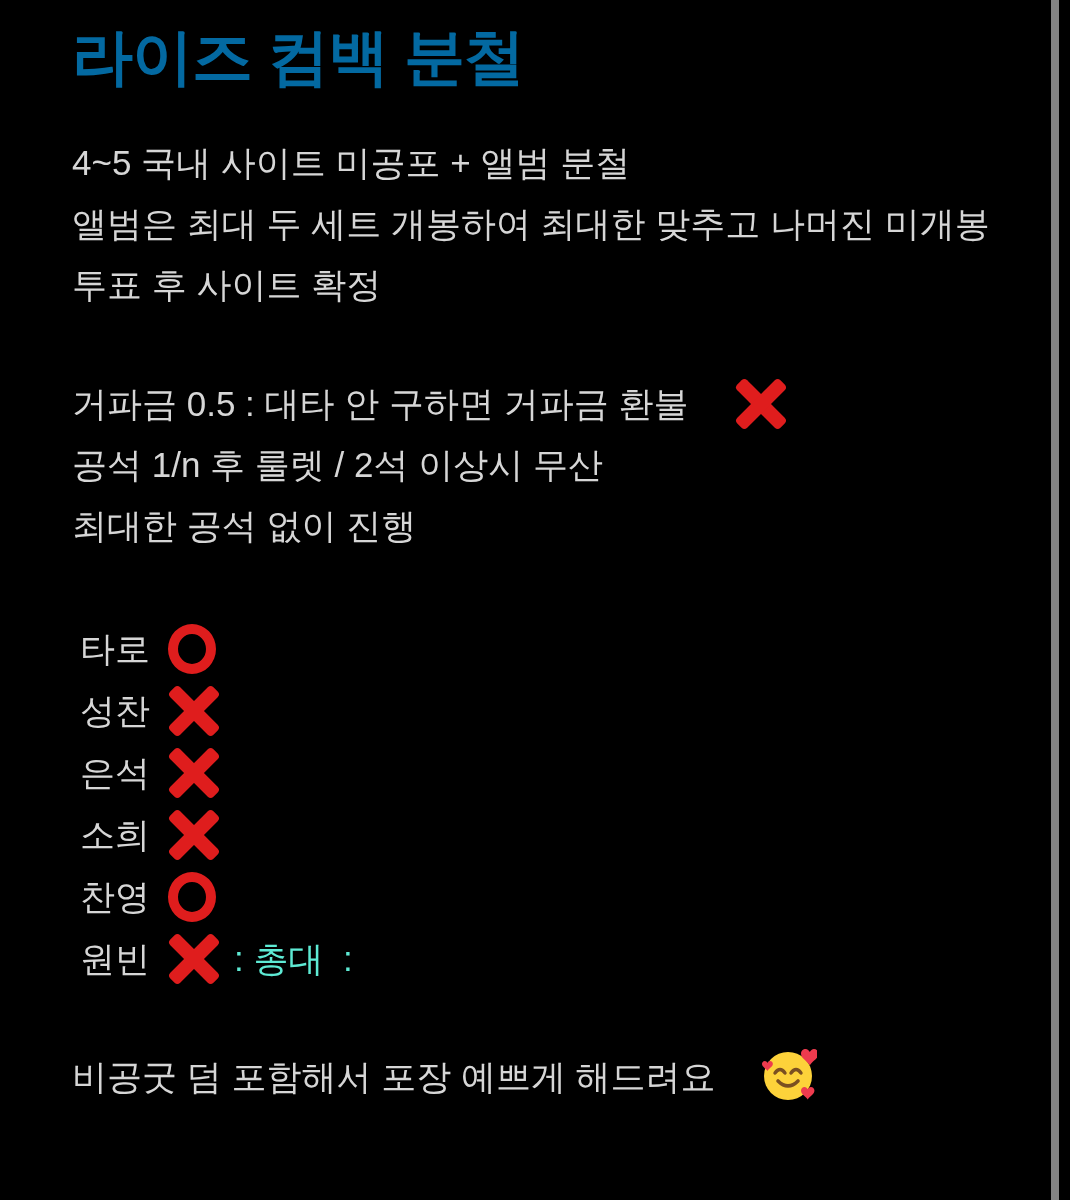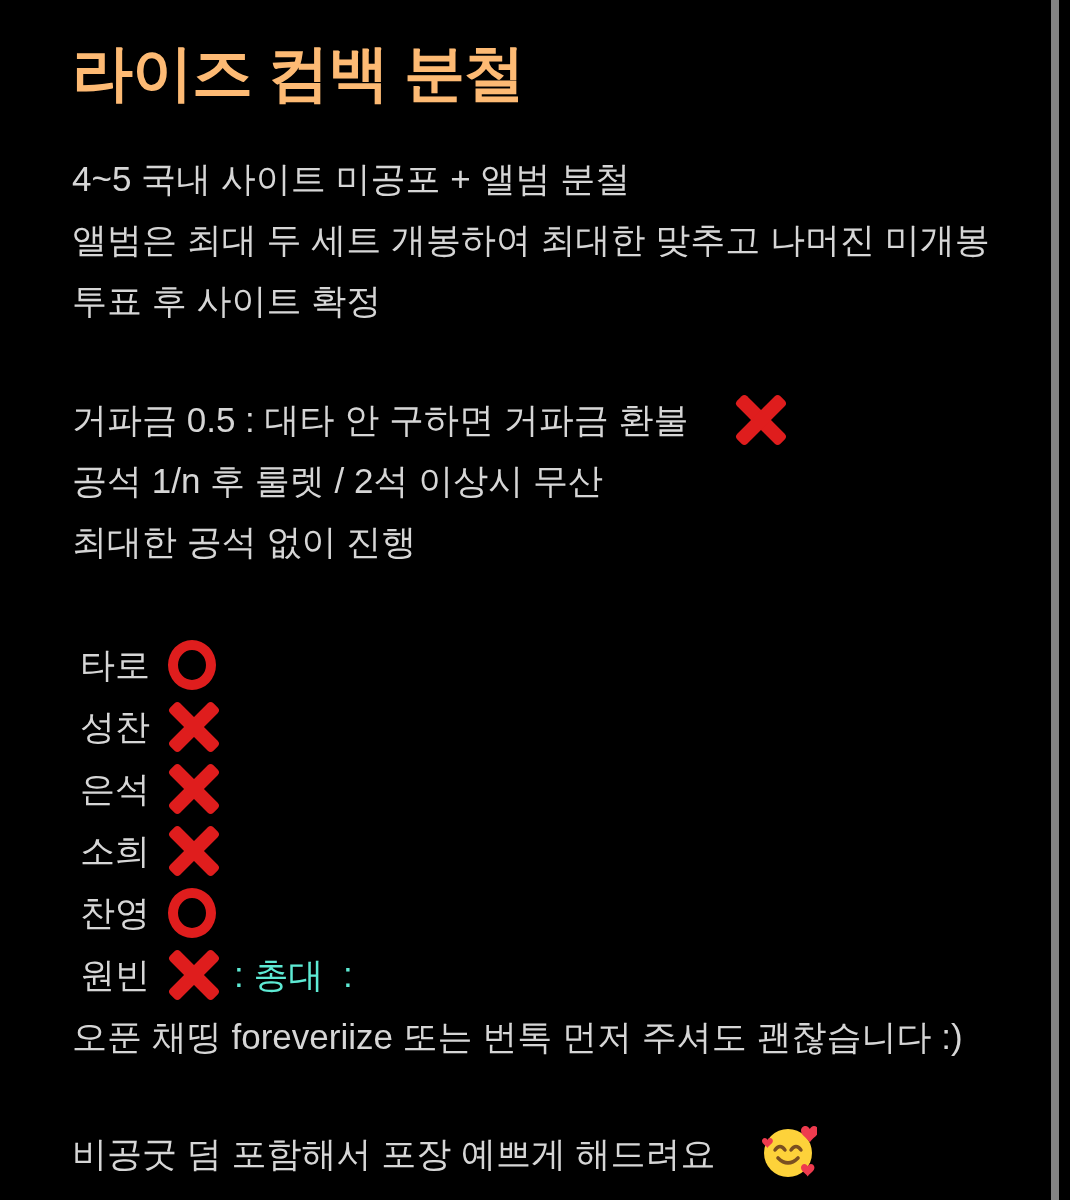--- a/index.html
+++ b/index.html
@@ -18,25 +18,25 @@
     background: #000000;
   }
   .content {
     position: absolute;
     left: 72px;
     top: 22px;
     right: 26px;
     color: #d6d6d6;
   }
   h1.title {
-    margin: 16px 0 40px 0;
+    margin: 0 0 40px 0;
     font-size: 61px;
     line-height: 70px;
     font-weight: 700;
-    color: #fdba74;
+    color: #0369a1;
     letter-spacing: -1px;
   }
   .line {
     font-size: 35px;
     line-height: 61px;
     font-weight: 400;
     color: #d6d6d6;
     white-space: nowrap;
   }
   .spacer-a { height: 58px; }
@@ -152,21 +152,20 @@
     <div class="member-row">
       <span class="member-name">찬영</span>
       <span class="mark mark-o"></span>
     </div>
     <div class="member-row">
       <span class="member-name">원빈</span>
       <span class="mark mark-x"></span>
       <span class="suffix">: 총대  :</span>
     </div>
 
-    <div class="line">오푼 채띵 foreveriize 또는 번톡 먼저 주셔도 괜찮습니다 :)</div>
 
     <div class="spacer-c"></div>
 
     <div class="inline-row">
       <span class="line">비공굿 덤 포함해서 포장 예쁘게 해드려요</span>
       <span class="emoji">
         <svg width="56" height="56" viewBox="0 0 56 56">
           <circle cx="27" cy="29" r="24" fill="#fdd23a"></circle>
           <path d="M14 26 q5 -7 10 0" stroke="#7a4f21" stroke-width="3.4" fill="none" stroke-linecap="round"></path>
           <path d="M30 26 q5 -7 10 0" stroke="#7a4f21" stroke-width="3.4" fill="none" stroke-linecap="round"></path>

